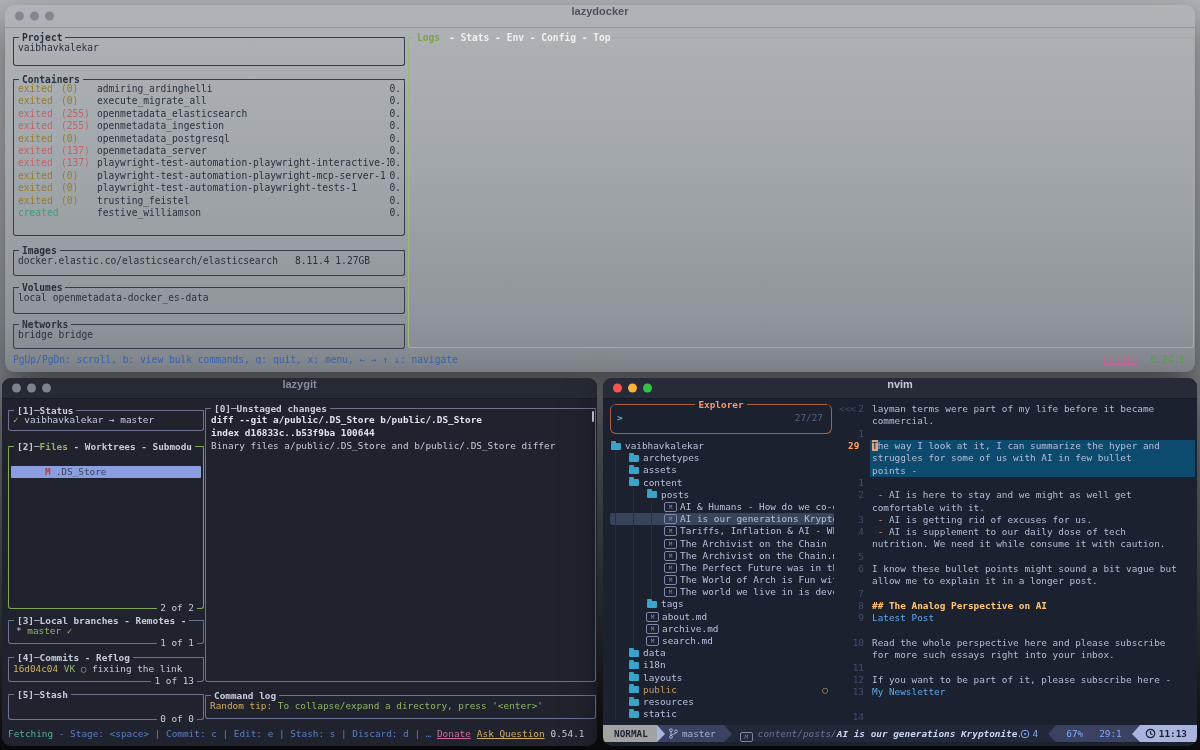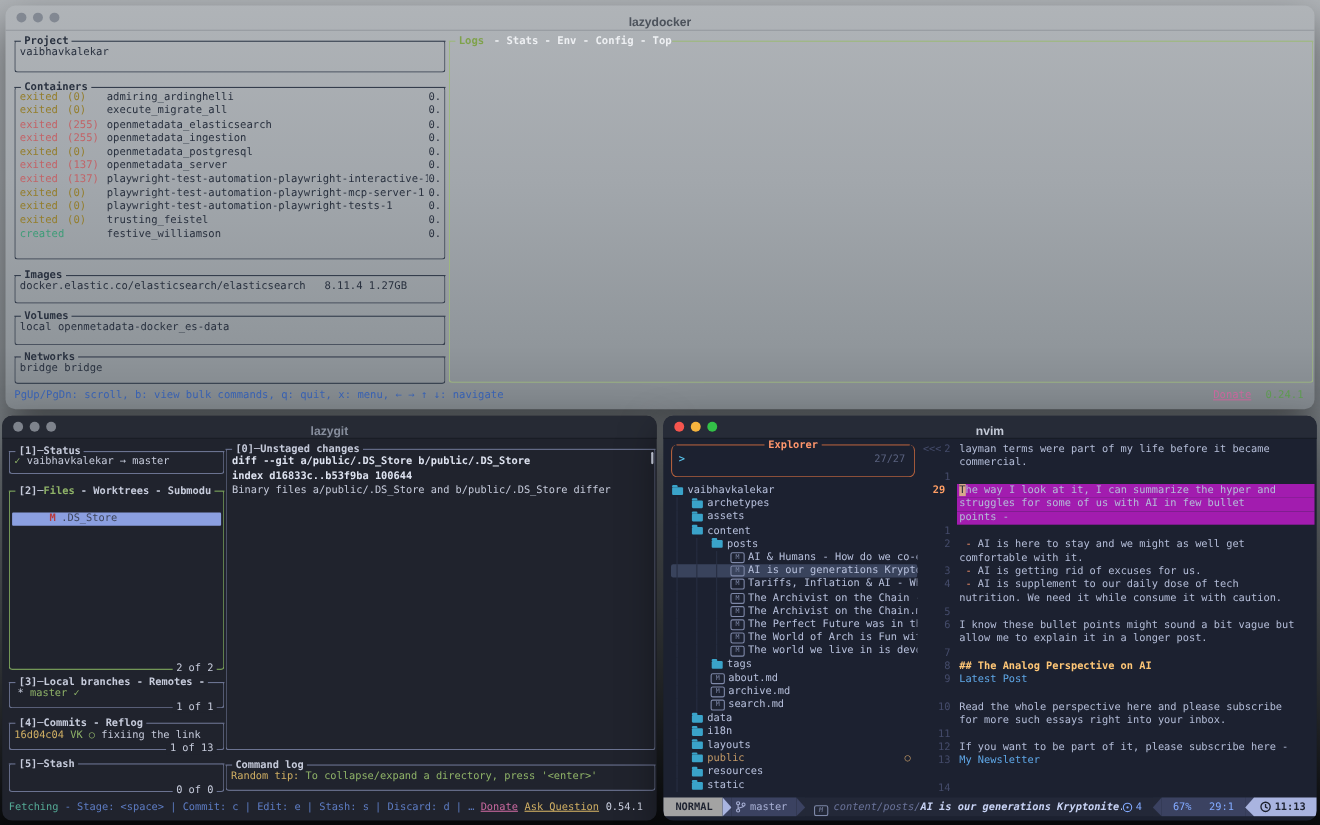--- a/index.html
+++ b/index.html
@@ -1,19 +1,19 @@
 <!DOCTYPE html>
 <html><head>
 <meta charset="utf-8">
 <style>
   html,body{margin:0;padding:0;width:1200px;height:750px;overflow:hidden;
     background:linear-gradient(180deg,#b0b4b8 0%,#a2a7ac 22%,#90969b 42%,#6f757a 58%,#4c5154 74%,#24272b 90%,#0b0d0f 100%);
     font-family:"DejaVu Sans Mono",monospace;}
   .win{position:absolute;border-radius:9px;box-shadow:0 16px 38px rgba(0,0,0,.5);overflow:hidden;}
-  .tbar{position:absolute;left:0;right:0;top:0;display:flex;align-items:flex-end;}
+  .tbar{position:absolute;left:0;right:0;top:0;display:flex;align-items:flex-start;}
   .lights{position:absolute;left:10px;top:50%;transform:translateY(-50%);display:flex;gap:6px;}
   .light{width:9px;height:9px;border-radius:50%;}
   .ttl{width:100%;text-align:center;font-family:"Liberation Sans",sans-serif;font-size:11px;font-weight:bold;}
 
   
   #ld{left:5px;top:5px;width:1190px;height:367px;
      background:linear-gradient(180deg,#9da5af 0%,#99a1ab 16%,#8f98a3 36%,#828c98 52%,#6b7583 68%,#4e58666 0%,#4e5866 80%,#343b48 92%,#262b38 100%);}
   #ld .tbar{height:22px;border-bottom:1px solid rgba(30,36,48,.18);}
   #ld .light{background:#818archive 0;background:#828892;}
   #ld .ttl{color:#4d535c;}
@@ -103,21 +103,21 @@
   .mdicon{display:inline-block;width:11px;height:8px;border:1px solid #7e88a8;border-radius:2px;margin:0 3px 0 0;font-size:6px;line-height:7px;text-align:center;color:#7e88a8;flex:none;}
   .tmod{color:#c49a66;}
   .tbadge{position:absolute;right:6px;color:#c49a66;}
   #nv-buf{position:absolute;left:235px;top:25px;width:357px;height:321px;}
   .brow{display:flex;height:12.32px;line-height:12.32px;}
   .bnumc{width:32px;flex:none;position:relative;color:#444b6a;}
   .bmark{position:absolute;left:1px;}
   .bnum{position:absolute;right:6px;}
   .bnum.cur{left:10px;right:auto;color:#ff9e64;font-weight:bold;}
   .btxt{flex:1;white-space:pre;overflow:hidden;padding-left:2px;}
-  .brow.hl .btxt{background:#a21caf;}
+  .brow.hl .btxt{background:#0c4a6e;}
   .bfg{color:#b4bdd8;}
   .bdash{color:#ff966c;}
   .bhead{color:#ffc777;font-weight:bold;}
   .blink{color:#5fa8e8;}
   .bcursor{background:#d7a98c;color:#1d2230;}
   #nv-sl{position:absolute;left:0;right:0;bottom:4px;height:17px;display:flex;align-items:stretch;background:#232838;font-size:9.4px;line-height:17px;}
   .sl-mode{background:#a3a3a3;color:#1d2230;font-weight:bold;padding:0 9px 0 11px;}
   .arr-r{width:0;height:0;border-top:9px solid transparent;border-bottom:8px solid transparent;}
   .a1{border-left:8px solid #a9b4e0;background:#3b4261;}
   .a2{border-left:8px solid #3b4261;background:#232838;}

